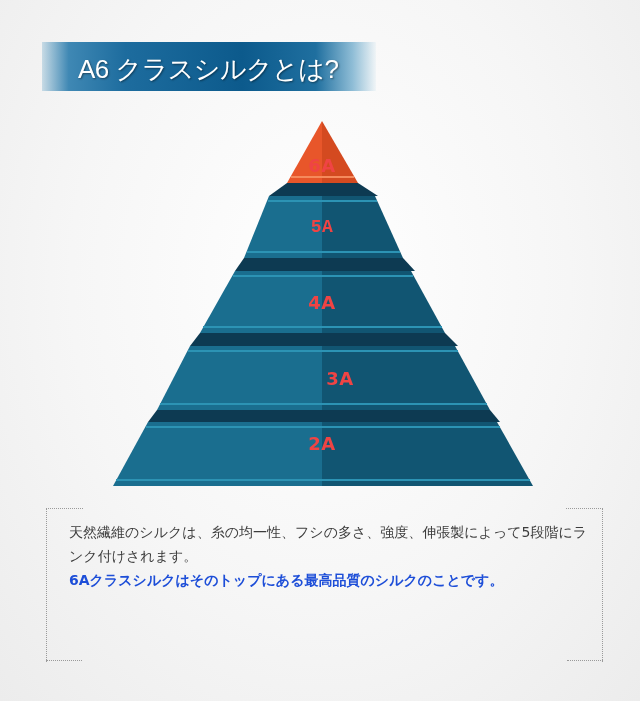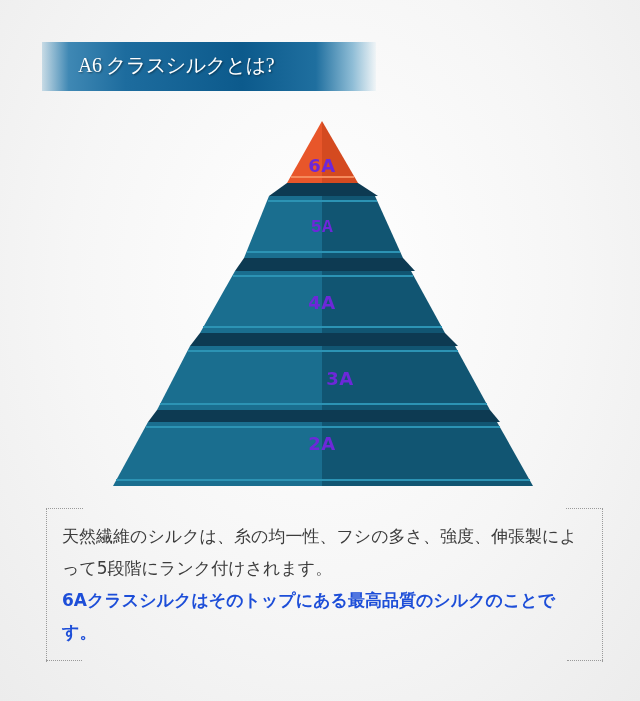--- a/index.html
+++ b/index.html
@@ -26,41 +26,41 @@
         #1d6c9e 25%,
         #0c5a8c 60%,
         #1f6f9f 82%,
         #8fbdd6 93%,
         rgba(220,235,242,0.3) 100%);
     }
     .title-text {
       position: absolute;
       left: 36px;
       top: 10px;
-      font-family: Liberation Serif, serif;
-      font-size: 20px;
+      font-family: Liberation Sans, sans-serif;
+      font-size: 26px;
       color: #ffffff;
       letter-spacing: -0.5px;
       text-shadow: 1px 1px 2px rgba(0,0,0,0.45);
       white-space: nowrap;
     }
     svg.pyramid {
       position: absolute;
       left: 0;
       top: 0;
     }
     .tier-label {
       position: absolute;
       width: 80px;
       margin-left: -40px;
       text-align: center;
       font-family: "DejaVu Sans", sans-serif;
       font-weight: bold;
       font-size: 18px;
-      color: #6d28d9;
+      color: #ef4444;
       letter-spacing: 0.5px;
     }
     .desc-box {
       position: absolute;
       left: 46px;
       top: 508px;
       width: 557px;
       height: 153px;
     }
     .corner {
@@ -68,26 +68,26 @@
       border-color: #9a9a9a;
       border-style: dotted;
       border-width: 0;
     }
     .corner.tl { left: 0; top: 0; width: 36px; height: 153px; border-top-width: 1px; border-left-width: 1px; }
     .corner.bl { left: 0; bottom: 0; width: 36px; border-bottom-width: 1px; }
     .corner.tr { right: 0; top: 0; width: 36px; height: 153px; border-top-width: 1px; border-right-width: 1px; }
     .corner.br { right: 0; bottom: 0; width: 36px; border-bottom-width: 1px; }
     .desc-text {
       position: absolute;
-      left: 16px;
+      left: 23px;
       top: 12px;
       width: 520px;
       font-family: "DejaVu Sans", sans-serif;
-      font-size: 17px;
-      line-height: 32px;
+      font-size: 14px;
+      line-height: 24px;
       color: #3c3c3c;
     }
     .desc-text p {
       margin: 0;
     }
     .desc-text .strong {
       color: #1d4ed8;
       font-weight: bold;
     }
   </style>

